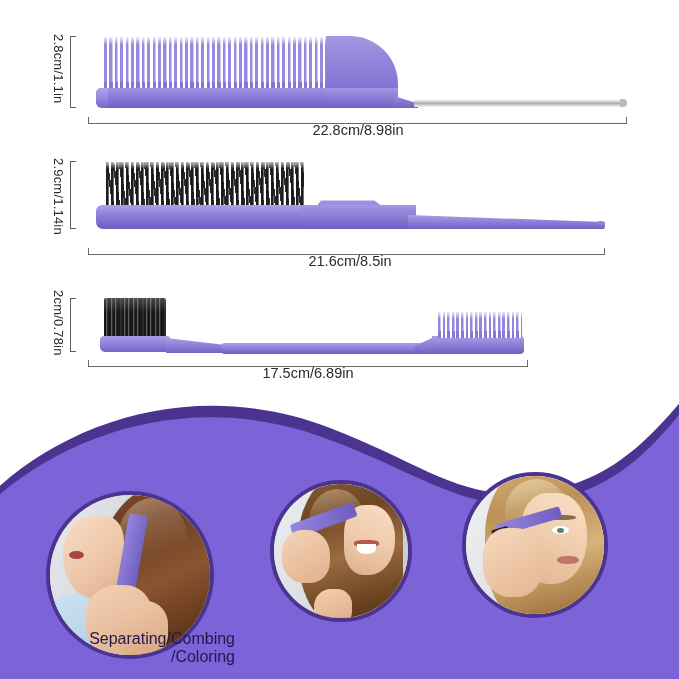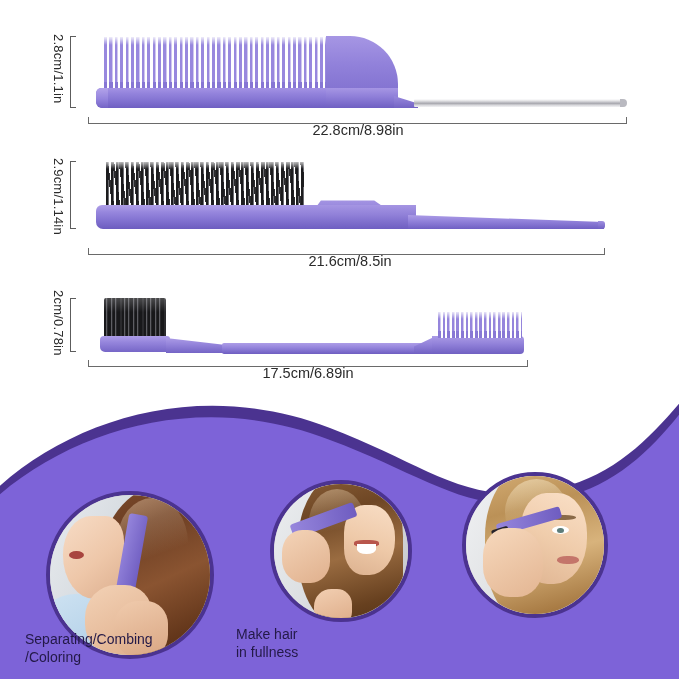--- a/index.html
+++ b/index.html
@@ -269,22 +269,22 @@
   .photo-circle {
     position: absolute;
     border-radius: 50%;
     border: 4px solid #4b3390;
     overflow: hidden;
     background: #c9c4cf;
   }
   .caption {
     position: absolute;
     width: 210px;
-    text-align: left;
-    font-size: 14px;
+    text-align: right;
+    font-size: 16px;
     line-height: 18px;
     color: #231947;
     white-space: pre-line;
   }
   .ph1-wall { position:absolute; left:0; top:0; width:100%; height:100%;
               background:linear-gradient(115deg,#e8ebee 0%,#d6dbe0 38%,#a79a92 72%,#8d7f78 100%); }
   .ph1-shirt { position:absolute; left:-6%; top:62%; width:56%; height:46%;
                background:linear-gradient(150deg,#cfe3f2,#a8c9e4); border-radius:40% 60% 0 0; }
   .ph1-hair { position:absolute; left:30%; top:-6%; width:86%; height:116%;
               background:linear-gradient(155deg,#7d4b2c 0%,#6b3d22 24%,#8a5431 50%,#5f3318 78%,#4a2712 100%);
@@ -457,22 +457,20 @@
       <div class="ph2-wall"></div>
       <div class="ph2-hair"></div>
       <div class="ph2-hair-sheen"></div>
       <div class="ph2-face"></div>
       <div class="ph2-lip"></div>
       <div class="ph2-smile"></div>
       <div class="ph2-comb"></div>
       <div class="ph2-hand"></div>
       <div class="ph2-hand2"></div>
     </div>
-    <div class="caption" style="left:236px; top:255px;">Make hair
-in fullness</div>
 
     <div class="photo-circle" style="left:462px; top:102px; width:146px; height:146px;">
       <div class="ph3-wall"></div>
       <div class="ph3-hair"></div>
       <div class="ph3-hair-sheen"></div>
       <div class="ph3-face"></div>
       <div class="ph3-brow"></div>
       <div class="ph3-eye"></div>
       <div class="ph3-iris"></div>
       <div class="ph3-lip"></div>

